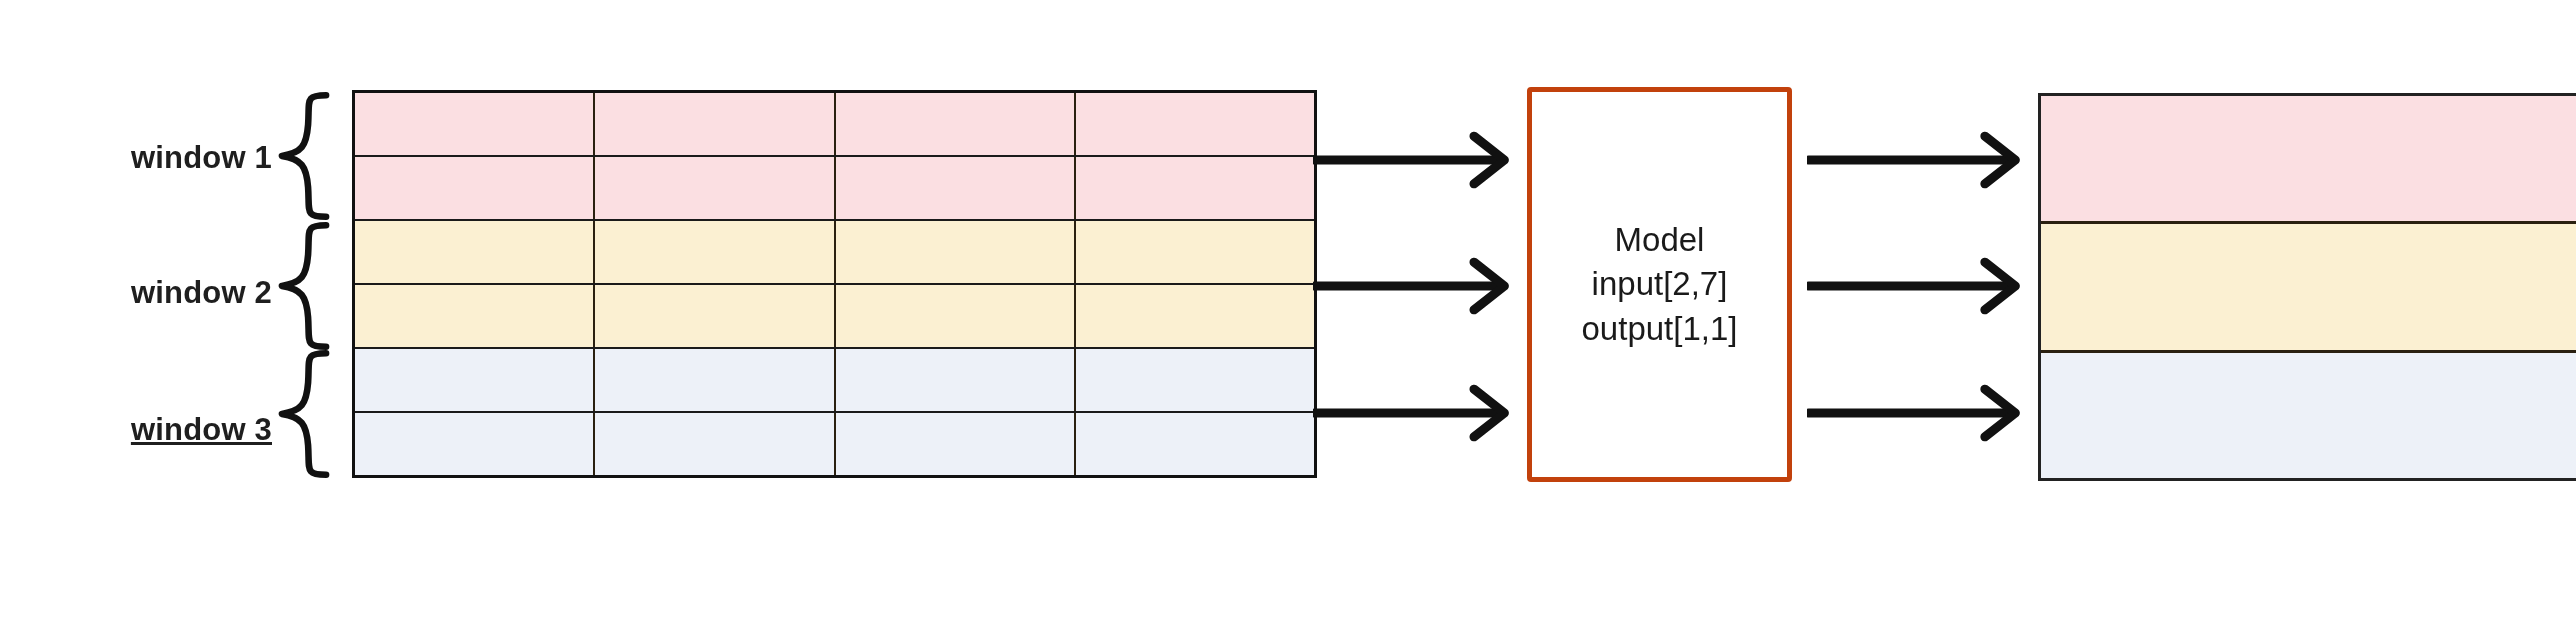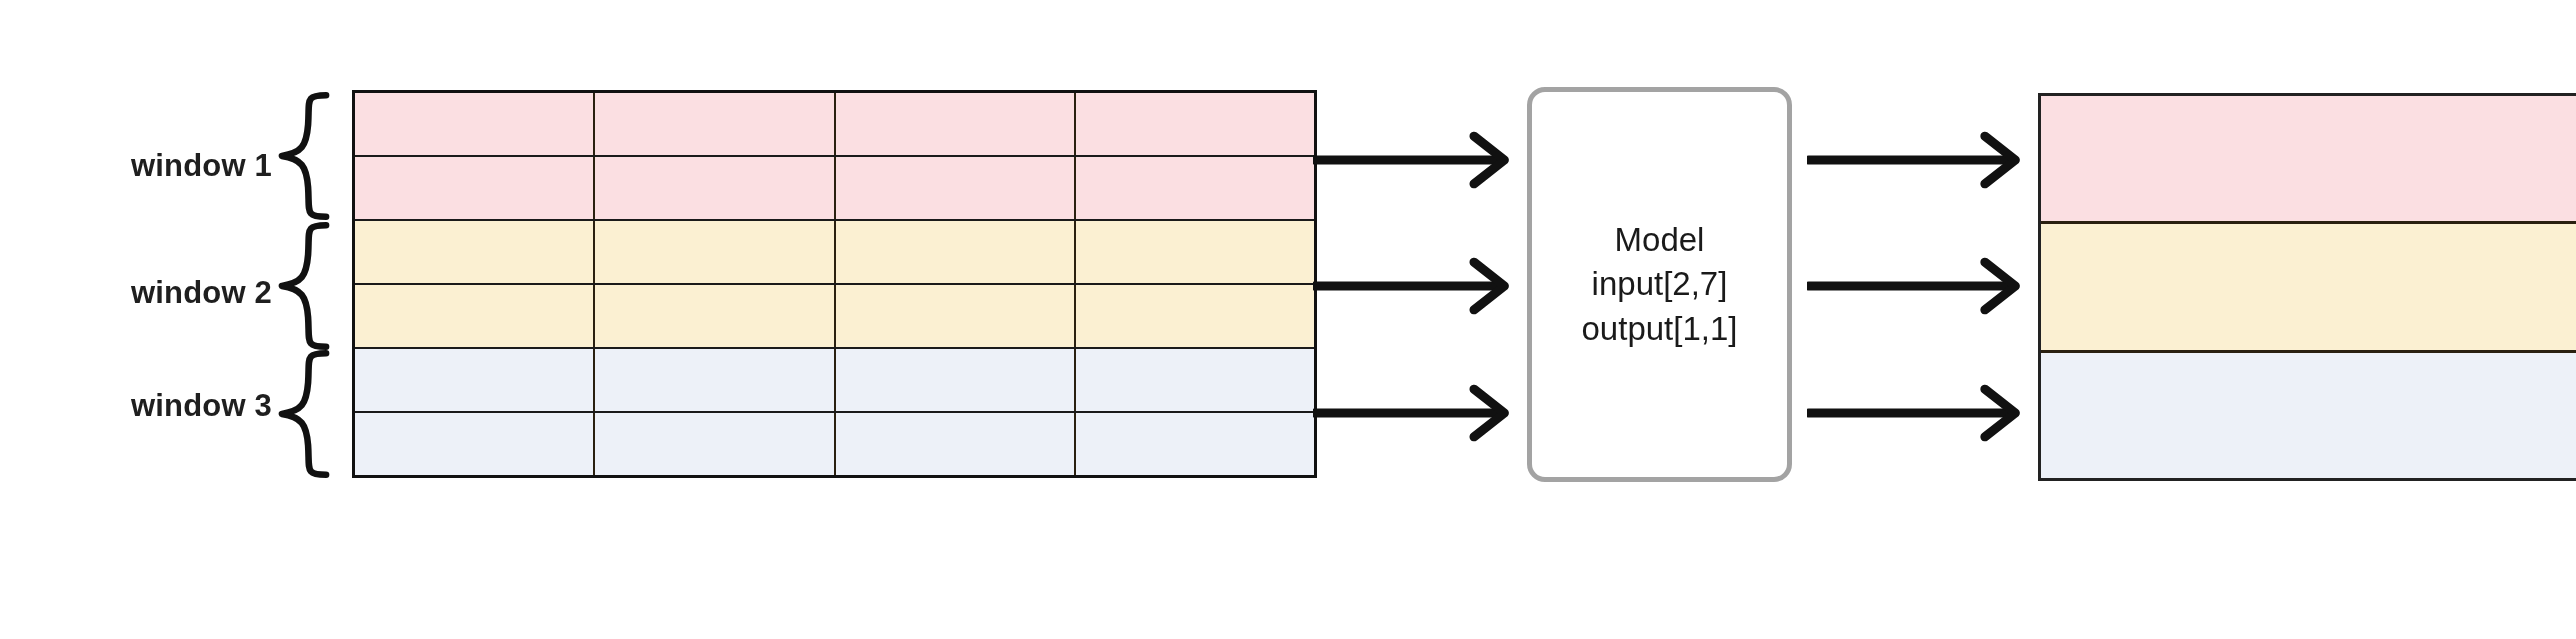--- a/index.html
+++ b/index.html
@@ -73,22 +73,22 @@
   }
   .arrow svg { display: block; width: 100%; height: 100%; }
 
   
   #model-box {
     position: absolute;
     left: 1527px;
     top: 87px;
     width: 265px;
     height: 395px;
-    border: 5px solid #a3a3a3;
-    border-radius: 18px;
+    border: 5px solid #c2410c;
+    border-radius: 4px;
     background: #ffffff;
     box-sizing: border-box;
     display: flex;
     flex-direction: column;
     align-items: center;
     justify-content: center;
   }
   #model-box .mline {
     font-size: 33px;
     font-weight: 400;
@@ -140,23 +140,23 @@
     color: #c3c3c3;
     white-space: nowrap;
     letter-spacing: 0.8px;
   }
 </style>
 </head>
 <body>
 
 <div id="canvas">
 
-  <div class="win-label" style="left:90px; top:148px; width:182px;">window 1</div>
+  <div class="win-label" style="left:90px; top:140px; width:182px;">window 1</div>
   <div class="win-label" style="left:90px; top:275px; width:182px;">window 2</div>
-  <div class="win-label" style="left:90px; top:388px; width:182px;">window 3</div>
+  <div class="win-label" style="left:90px; top:412px; width:182px;text-decoration:underline;">window 3</div>
 
   <div class="brace" style="top:92px; height:128px;">
     <svg viewBox="0 0 66 156" preserveAspectRatio="none">
       <path d="M60 4 C34 4 40 10 38 40 C36 66 30 74 6 78 C30 82 36 90 38 116 C40 146 34 152 60 152" fill="none" stroke="#111111" stroke-width="8" stroke-linecap="round" stroke-linejoin="round"></path>
     </svg>
   </div>
   <div class="brace" style="top:222px; height:128px;">
     <svg viewBox="0 0 66 156" preserveAspectRatio="none">
       <path d="M60 4 C34 4 40 10 38 40 C36 66 30 74 6 78 C30 82 36 90 38 116 C40 146 34 152 60 152" fill="none" stroke="#111111" stroke-width="8" stroke-linecap="round" stroke-linejoin="round"></path>
     </svg>

